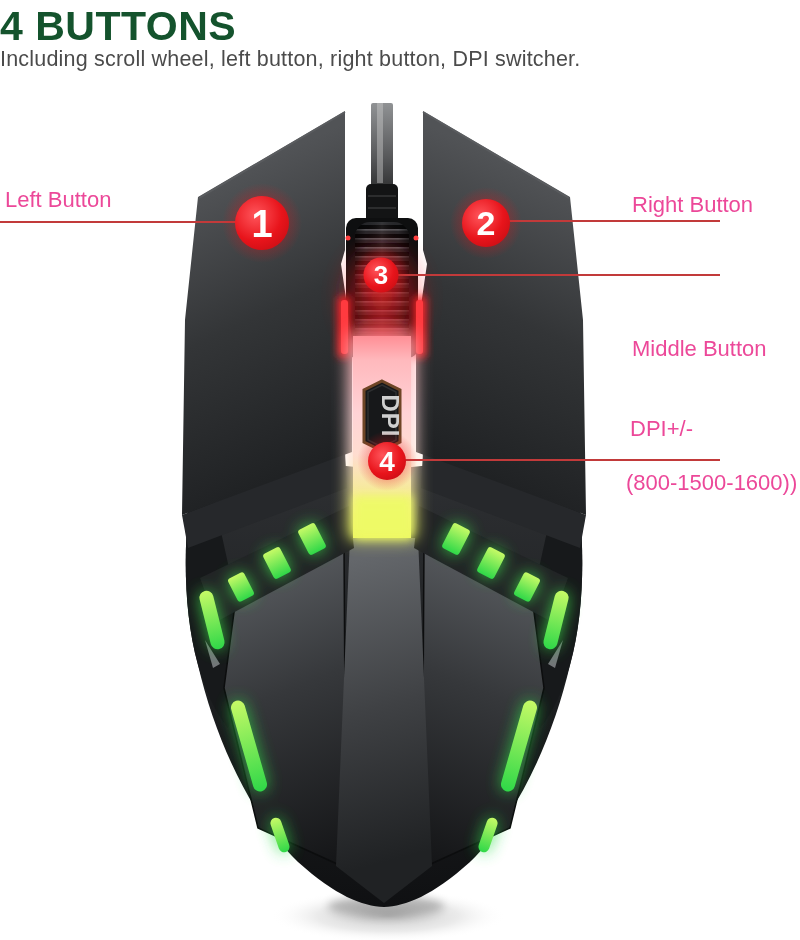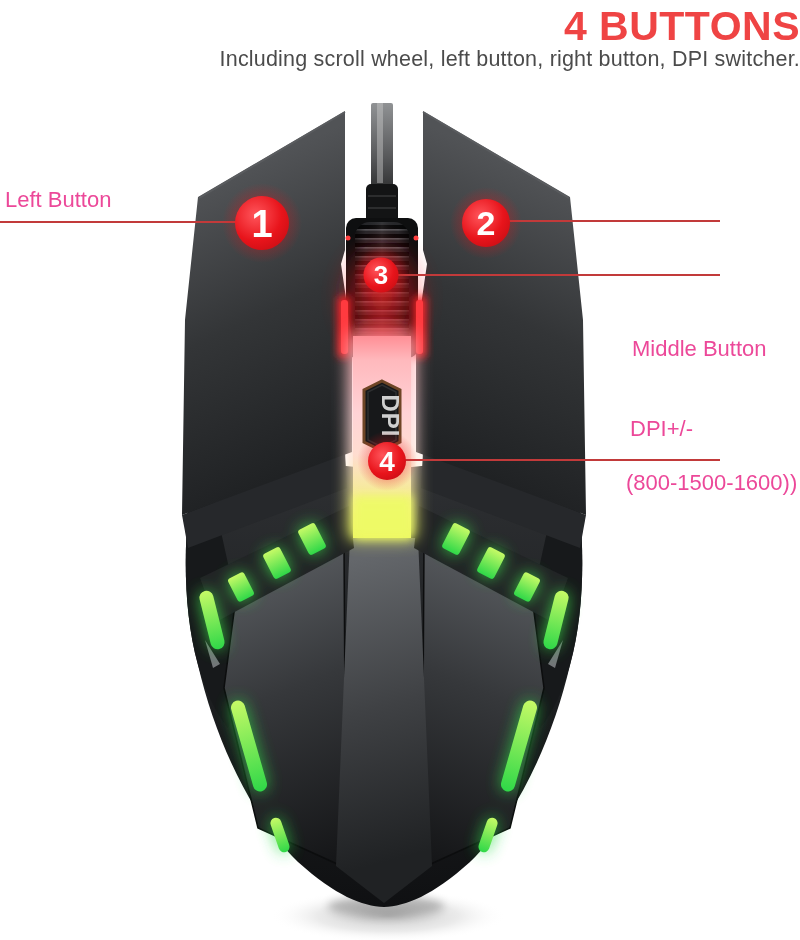--- a/index.html
+++ b/index.html
@@ -2,25 +2,25 @@
 <html><head>
 <meta charset="utf-8">
 <style>
   html,body{margin:0;padding:0;background:#ffffff;}
   .stage{
     position:relative;width:800px;height:940px;overflow:hidden;background:#fff;
     font-family:"Liberation Sans", sans-serif;
   }
   .stage svg{position:absolute;left:0;top:0;}
   .hdr-title{
-    position:absolute;left:0;top:3px;width:800px;text-align:right;
-    font-size:41px;font-weight:800;color:#ef4444;letter-spacing:.5px;
+    position:absolute;left:0;top:3px;width:800px;text-align:left;
+    font-size:41px;font-weight:800;color:#14532d;letter-spacing:.5px;
   }
   .hdr-sub{
-    position:absolute;left:0;top:47px;width:800px;text-align:right;
+    position:absolute;left:0;top:47px;width:800px;text-align:left;
     font-size:21.5px;color:#4b4b4b;letter-spacing:.2px;
   }
   .callout-label{
     position:absolute;font-size:22px;color:#ec4899;white-space:nowrap;
   }
   .lbl-left{left:5px;top:187px;}
   .lbl-right{left:632px;top:192px;}
   .lbl-middle{left:632px;top:292px;margin-top:44px;}
   .lbl-dpi1{left:630px;top:416px;}
   .lbl-dpi2{left:626px;top:470px;}
@@ -244,17 +244,18 @@
     <circle cx="387" cy="461" r="30" fill="url(#haloGrad)"></circle>
     <circle cx="387" cy="461" r="19" fill="url(#ballGrad)"></circle>
     <text x="387" y="461" dy="0.36em" font-size="28">4</text>
   </g>
 </svg>
 
   <div class="hdr-title">4 BUTTONS</div>
   <div class="hdr-sub">Including scroll wheel, left button, right button, DPI switcher.</div>
 
   <div class="callout-label lbl-left">Left Button</div>
+  <div class="callout-label lbl-right">Right Button</div>
   <div class="callout-label lbl-middle">Middle Button</div>
   <div class="callout-label lbl-dpi1">DPI+/-</div>
   <div class="callout-label lbl-dpi2">(800-1500-1600))</div>
 
 </div>
 
 </body></html>

